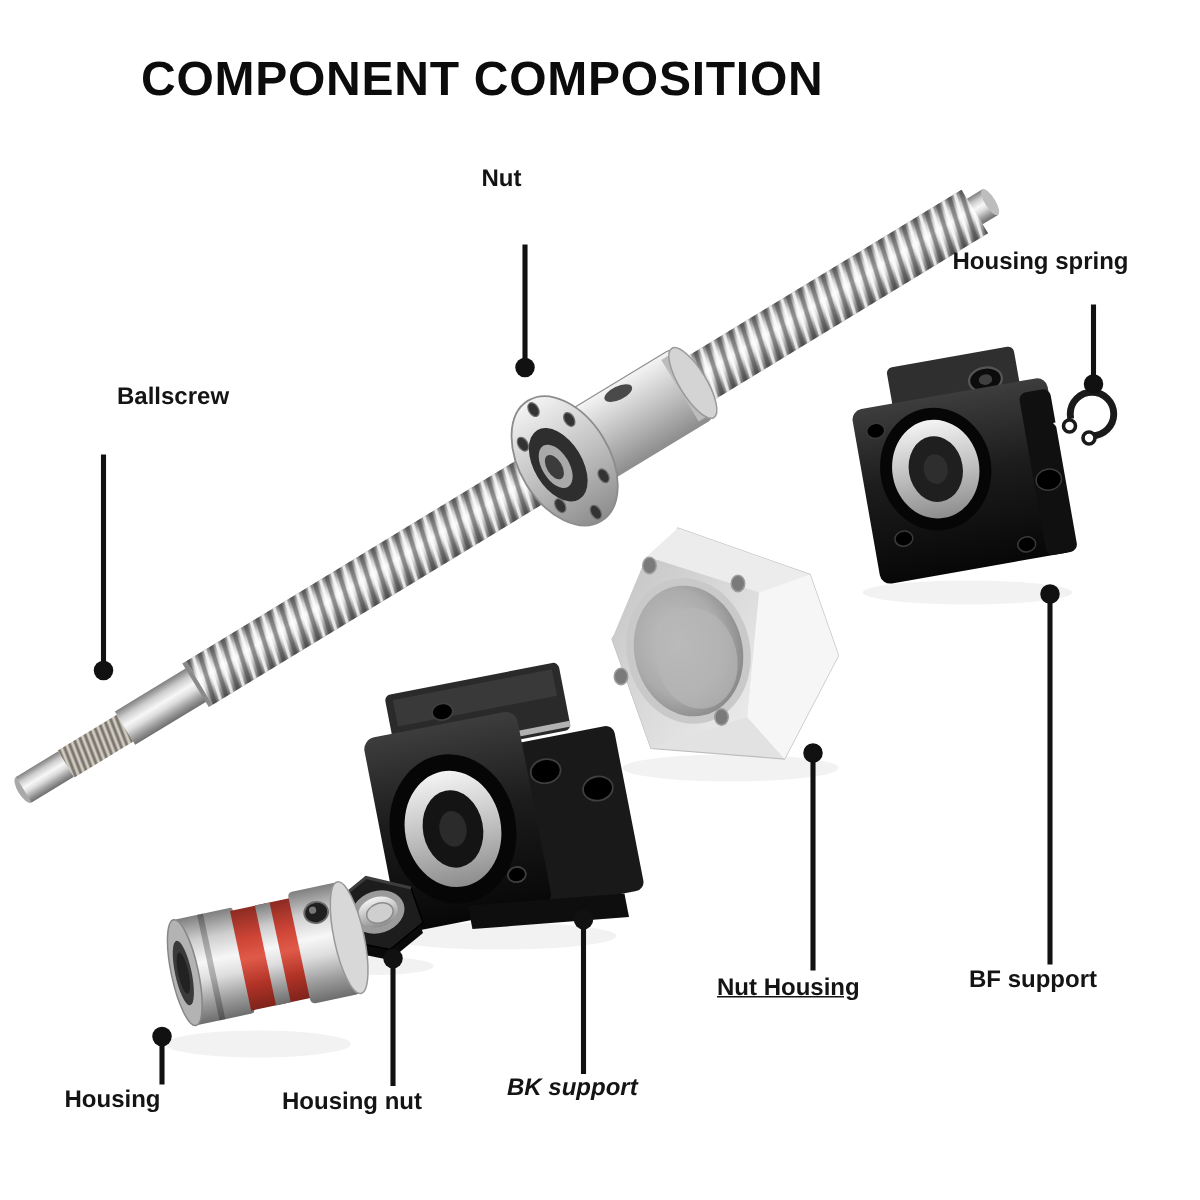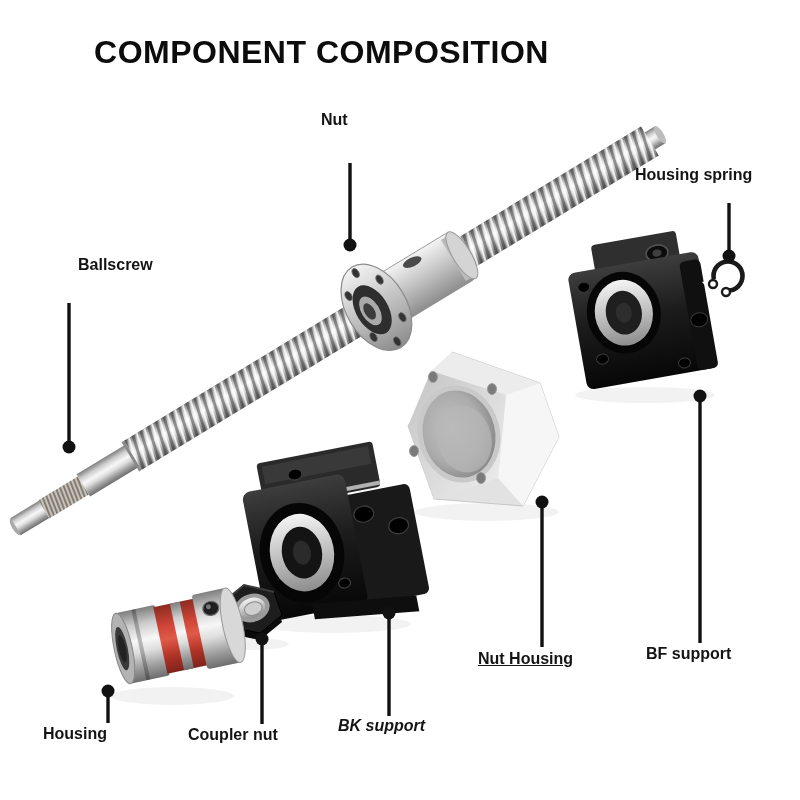--- a/index.html
+++ b/index.html
@@ -237,14 +237,14 @@
 </svg>
 
 <div class="title">COMPONENT COMPOSITION</div>
 
 <div class="lbl lbl-nut">Nut</div>
 <div class="lbl lbl-locking-spring">Housing spring</div>
 <div class="lbl lbl-ballscrew">Ballscrew</div>
 <div class="lbl lbl-bf-support">BF support</div>
 <div class="lbl lbl-nut-housing">Nut Housing</div>
 <div class="lbl lbl-bk-support">BK support</div>
-<div class="lbl lbl-locking-nut">Coupler nut</div>
+<div class="lbl lbl-locking-nut">Housing nut</div>
 <div class="lbl lbl-coupler">Housing</div>
 
 </body></html>

